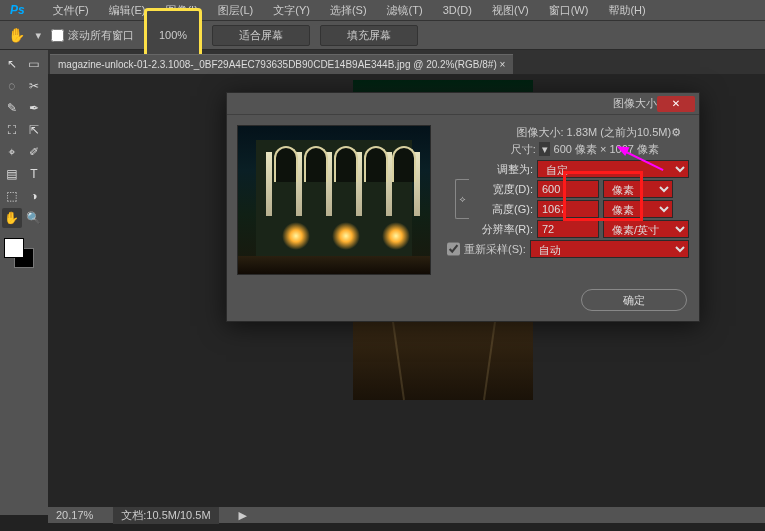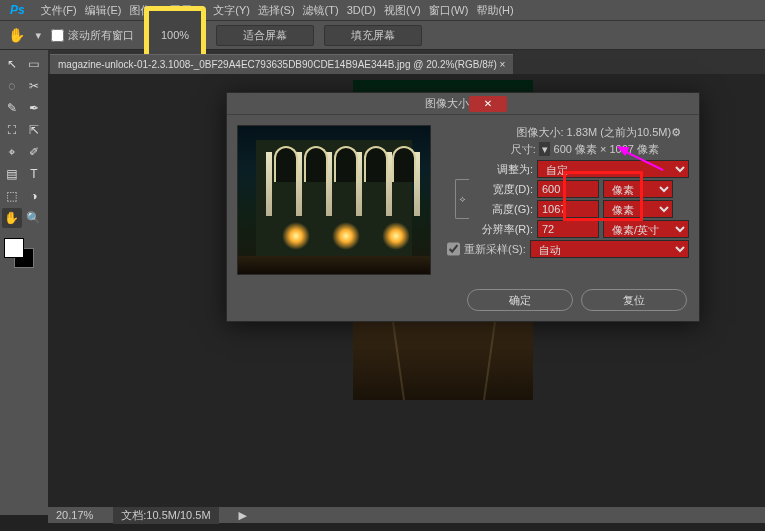--- a/index.html
+++ b/index.html
@@ -1,23 +1,23 @@
 <!DOCTYPE html>
 <html><head>
 <meta charset="utf-8">
 <style>
 *{box-sizing:border-box;margin:0;padding:0;font-family:"Microsoft YaHei",sans-serif;font-size:11px;color:#ccc;-webkit-user-select:none;user-select:none}
 body{width:765px;height:531px;background:#222;overflow:hidden;position:relative}
-.menubar{height:20px;background:#535353;display:flex;align-items:center;padding-left:6px;gap:0}
+.menubar{height:20px;background:#535353;display:flex;align-items:center;padding-left:6px;gap:12px}
 .menubar .ps{font-weight:700;color:#0af;font-size:12px;font-style:italic;margin-right:8px}
 .menubar span{padding:2px 4px;cursor:pointer}
 .optbar{height:30px;background:#535353;display:flex;align-items:center;gap:10px;padding-left:8px;border-top:1px solid #333;border-bottom:1px solid #2a2a2a}
 .optbar .hand{font-size:14px}
 .optbar .btn{background:#444;border:1px solid #333;padding:2px 26px;border-radius:2px}
-.optbar .zoom{background:#444;border:5px solid #fde047;padding:18px 12px;border-radius:4px}
+.optbar .zoom{background:#444;border:3px solid #fde047;padding:18px 12px;border-radius:4px}
 .chk{display:inline-flex;align-items:center;gap:4px}
 .chk input{accent-color:#999}
 .tabbar{height:24px;background:#323232;display:flex;align-items:flex-end;padding-left:50px}
 .tab{background:#535353;color:#ddd;padding:4px 8px;font-size:10px;border-top:1px solid #666}
 .stage{position:absolute;left:48px;right:0;top:74px;bottom:16px;background:#252525}
 .ruler-h{position:absolute;left:48px;right:0;top:74px;height:16px;background:#535353;display:flex;overflow:hidden;font-size:8px;color:#aaa}
 .ruler-h span{flex:0 0 70px;border-left:1px solid #777;padding-left:2px}
 .ruler-v{position:absolute;left:48px;top:90px;bottom:16px;width:16px;background:#535353}
 .toolbox{position:absolute;left:0;top:50px;width:48px;background:#535353;bottom:16px;display:flex;flex-wrap:wrap;align-content:flex-start;padding:4px 2px;gap:2px}
 .tool{width:20px;height:20px;display:flex;align-items:center;justify-content:center;font-size:12px;color:#ddd;border-radius:2px}
@@ -27,21 +27,21 @@
 .sw-b{position:absolute;left:12px;top:12px;width:20px;height:20px;background:#000;border:1px solid #777}
 .canvas-img{position:absolute;left:305px;top:6px;width:180px;height:320px;background:linear-gradient(180deg,#021 0%,#243028 20%,#3a3a20 40%,#433 60%,#332418 80%,#100a05 100%)}
 .canvas-img .wet{position:absolute;bottom:0;left:0;right:0;height:200px;background:linear-gradient(0deg,#1a1208 0%,#3a2a15 40%,#4a3818 70%)}
 .canvas-img .v{position:absolute;bottom:0;left:50%;width:2px;height:200px;background:rgba(255,220,150,.15);transform-origin:bottom}
 .canvas-img .v1{transform:translateX(-40px) rotate(-8deg)}
 .canvas-img .v2{transform:translateX(40px) rotate(8deg)}
 .status{position:absolute;left:48px;right:0;bottom:8px;height:16px;background:#535353;font-size:10px;color:#bbb;display:flex;align-items:center;gap:20px;padding-left:8px}
 .status>span:nth-child(2){background:#3a3a3a;padding:1px 8px}
 
 .dialog{position:absolute;left:226px;top:92px;width:474px;height:230px;background:#535353;border:1px solid #2a2a2a;box-shadow:0 4px 24px rgba(0,0,0,.6)}
-.dlg-title{height:22px;background:#535353;display:flex;align-items:center;justify-content:center;padding:0 4px 0 10px;border-bottom:1px solid #404040}
+.dlg-title{height:22px;background:#535353;display:flex;align-items:center;justify-content:flex-end;padding:0 4px 0 10px;border-bottom:1px solid #404040}
 .dlg-close{width:38px;height:16px;background:#b23030;border-radius:2px;display:flex;align-items:center;justify-content:center;color:#fff;font-size:10px}
 .dlg-body{display:flex;padding:10px;gap:10px;height:168px}
 .preview{width:206px;height:150px;position:relative;background:linear-gradient(180deg,#04121a 0%,#0a1f25 30%,#102015 60%,#1a180c 100%);border:1px solid #2a2a2a}
 .preview .facade{position:absolute;left:18px;right:18px;top:14px;bottom:14px;background:#1a2518}
 .preview .col{position:absolute;top:12px;bottom:44px;width:6px;background:linear-gradient(180deg,#e8e4c0,#b8b090)}
 .preview .arch{position:absolute;top:6px;height:36px;width:24px;border:2px solid #d8d0a0;border-bottom:none;border-radius:12px 12px 0 0;background:rgba(10,14,10,.8)}
 .preview .glow{position:absolute;border-radius:50%;background:radial-gradient(circle,#fff6a0 0%,#ffb030 30%,transparent 70%);width:28px;height:28px;bottom:10px}
 .preview .ground{position:absolute;left:0;right:0;bottom:0;height:18px;background:linear-gradient(180deg,#2a2010,#100a04)}
 .form{flex:1;display:flex;flex-direction:column;gap:0;font-size:11px}
 .form-row{display:flex;align-items:center;gap:4px;height:20px}
@@ -189,21 +189,20 @@
         <label class="chk" style="margin-left:6px">
             <input type="checkbox" checked="" style="">
             <span>重新采样(S):</span>
           </label>
         <select style="flex:1"><option>自动</option></select>
       </div>
     </div>
   </div>
   <div class="dlg-foot">
     <button>确定</button>
-    <button>复位</button>
   </div>
 </div>
 <div class="link-bracket">⟡</div>
 
 <div class="hl hl1"></div>
 <div class="arrow">
   <div class="arrow-line"></div>
     <div class="arrow-head"></div>
 </div>
 

